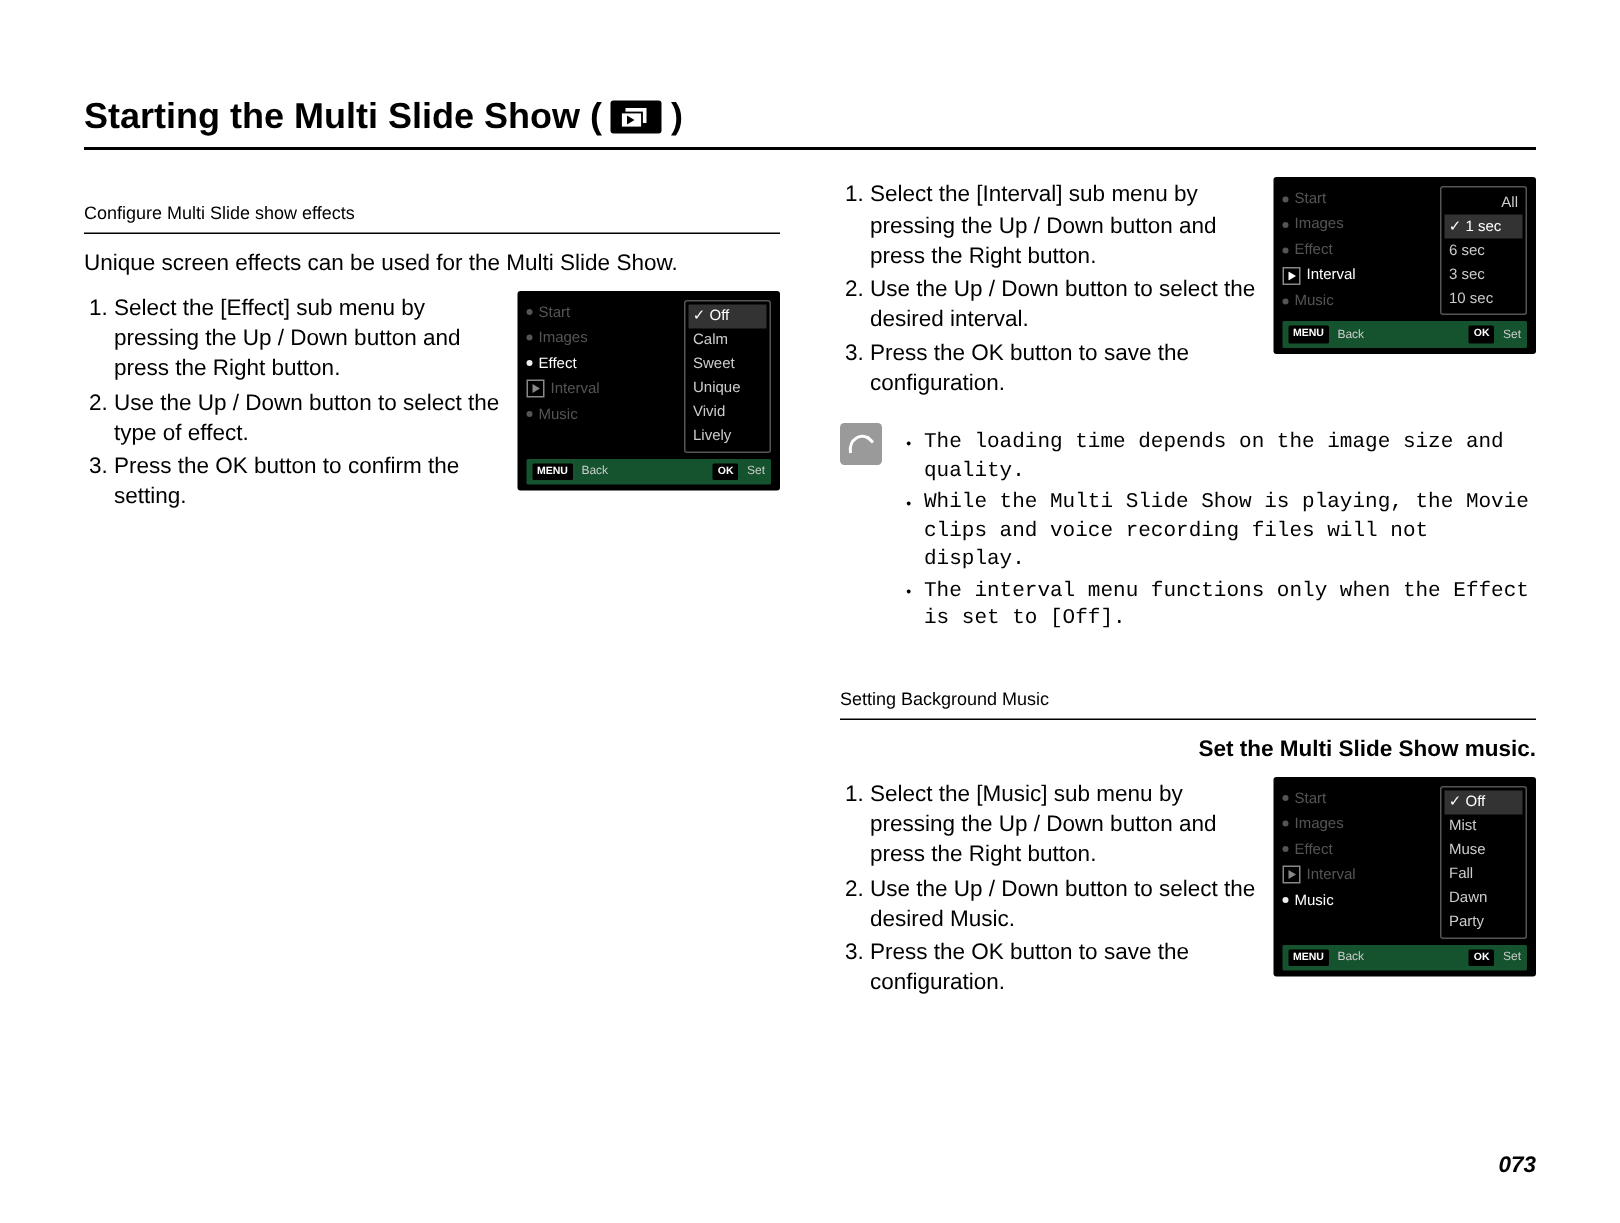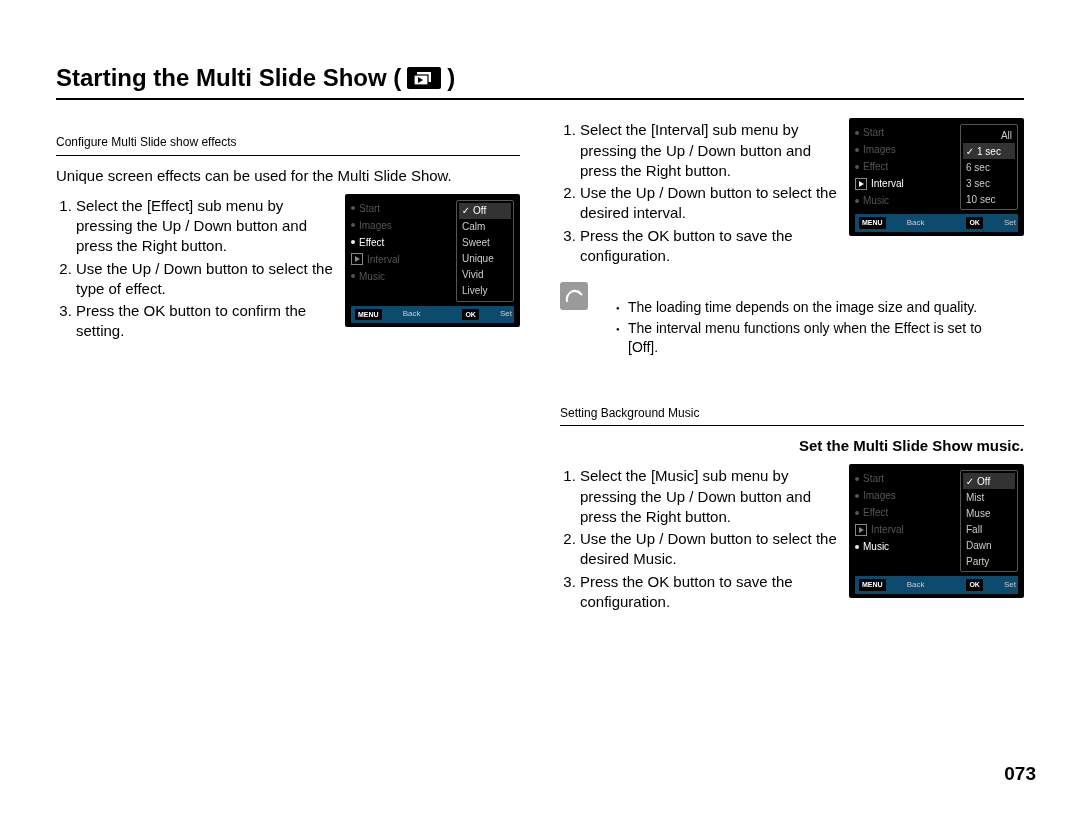--- a/index.html
+++ b/index.html
@@ -73,35 +73,36 @@
   .note-icon {
     width: 28px;
     height: 28px;
     background: #9a9a9a;
     border-radius: 3px;
     display: flex;
     align-items: center;
     justify-content: center;
     flex-shrink: 0;
   }
-  .note ul { margin: 16px; padding: 0; list-style: none; }
+  .note ul { margin: 4px; padding: 0; list-style: none; font-family: Liberation Mono, monospace; }
   .note li { position: relative; padding-left: 12px; margin-bottom: 2px; }
   .note li::before {
     content: "●";
     font-size: 6px;
     position: absolute;
     left: 0;
     top: 6px;
   }
   .pagenum {
     position: absolute;
     bottom: 28px;
-    right: 44px;
+    right: 56px;
     font-weight: bold;
-    font-size: 19px;
+    font-size: 15px;
+    font-style: italic;
   }
 
   
   .menu-shot {
     width: 175px;
     background: #000;
     border-radius: 2px;
     color: #eee;
     font-size: 10px;
     padding: 6px 6px 4px 6px;
@@ -142,26 +143,26 @@
     gap: 3px;
   }
   .menu-right .ri.sel {
     background: #333;
     color: #fff;
   }
   .menu-right .ri .check {
     width: 8px; height: 8px; display:inline-flex; align-items:center; justify-content:center;
   }
   .menu-bar {
-    background: #0c4a6e;
+    background: #14532d;
     color: #ccc;
     font-size: 8px;
     display: flex;
     align-items: center;
-    gap: 21px;
+    gap: 6px;
     padding: 3px 4px;
     margin-top: 4px;
     border-radius: 1px;
   }
   .menu-bar .btn {
     background: #000;
     color: #fff;
     font-size: 7px;
     padding: 1px 3px;
     border-radius: 1px;
@@ -333,20 +334,21 @@
       <div class="note">
         <div class="note-icon">
           <svg width="20" height="18" viewBox="0 0 20 18">
             <rect x="0" y="0" width="20" height="18" rx="2" fill="#9a9a9a"></rect>
             <path d="M3 15 Q2 8 7 5 Q12 2 17 7" stroke="#fff" stroke-width="2" fill="none"></path>
             <path d="M14 4 L18 8" stroke="#fff" stroke-width="2"></path>
           </svg>
         </div>
         <ul>
           <li>The loading time depends on the image size and quality.</li>
+          <li>While the Multi Slide Show is playing, the Movie clips and voice recording files will not display.</li>
           <li>The interval menu functions only when the Effect is set to [Off].</li>
         </ul>
       </div>
 
       <h2 class="mt">Setting Background Music</h2>
       <p class="intro bold">Set the Multi Slide Show music.</p>
       <div class="block">
         <div class="text">
           <ol>
             <li>Select the [Music] sub menu by pressing the Up / Down button and press the Right button.</li>

